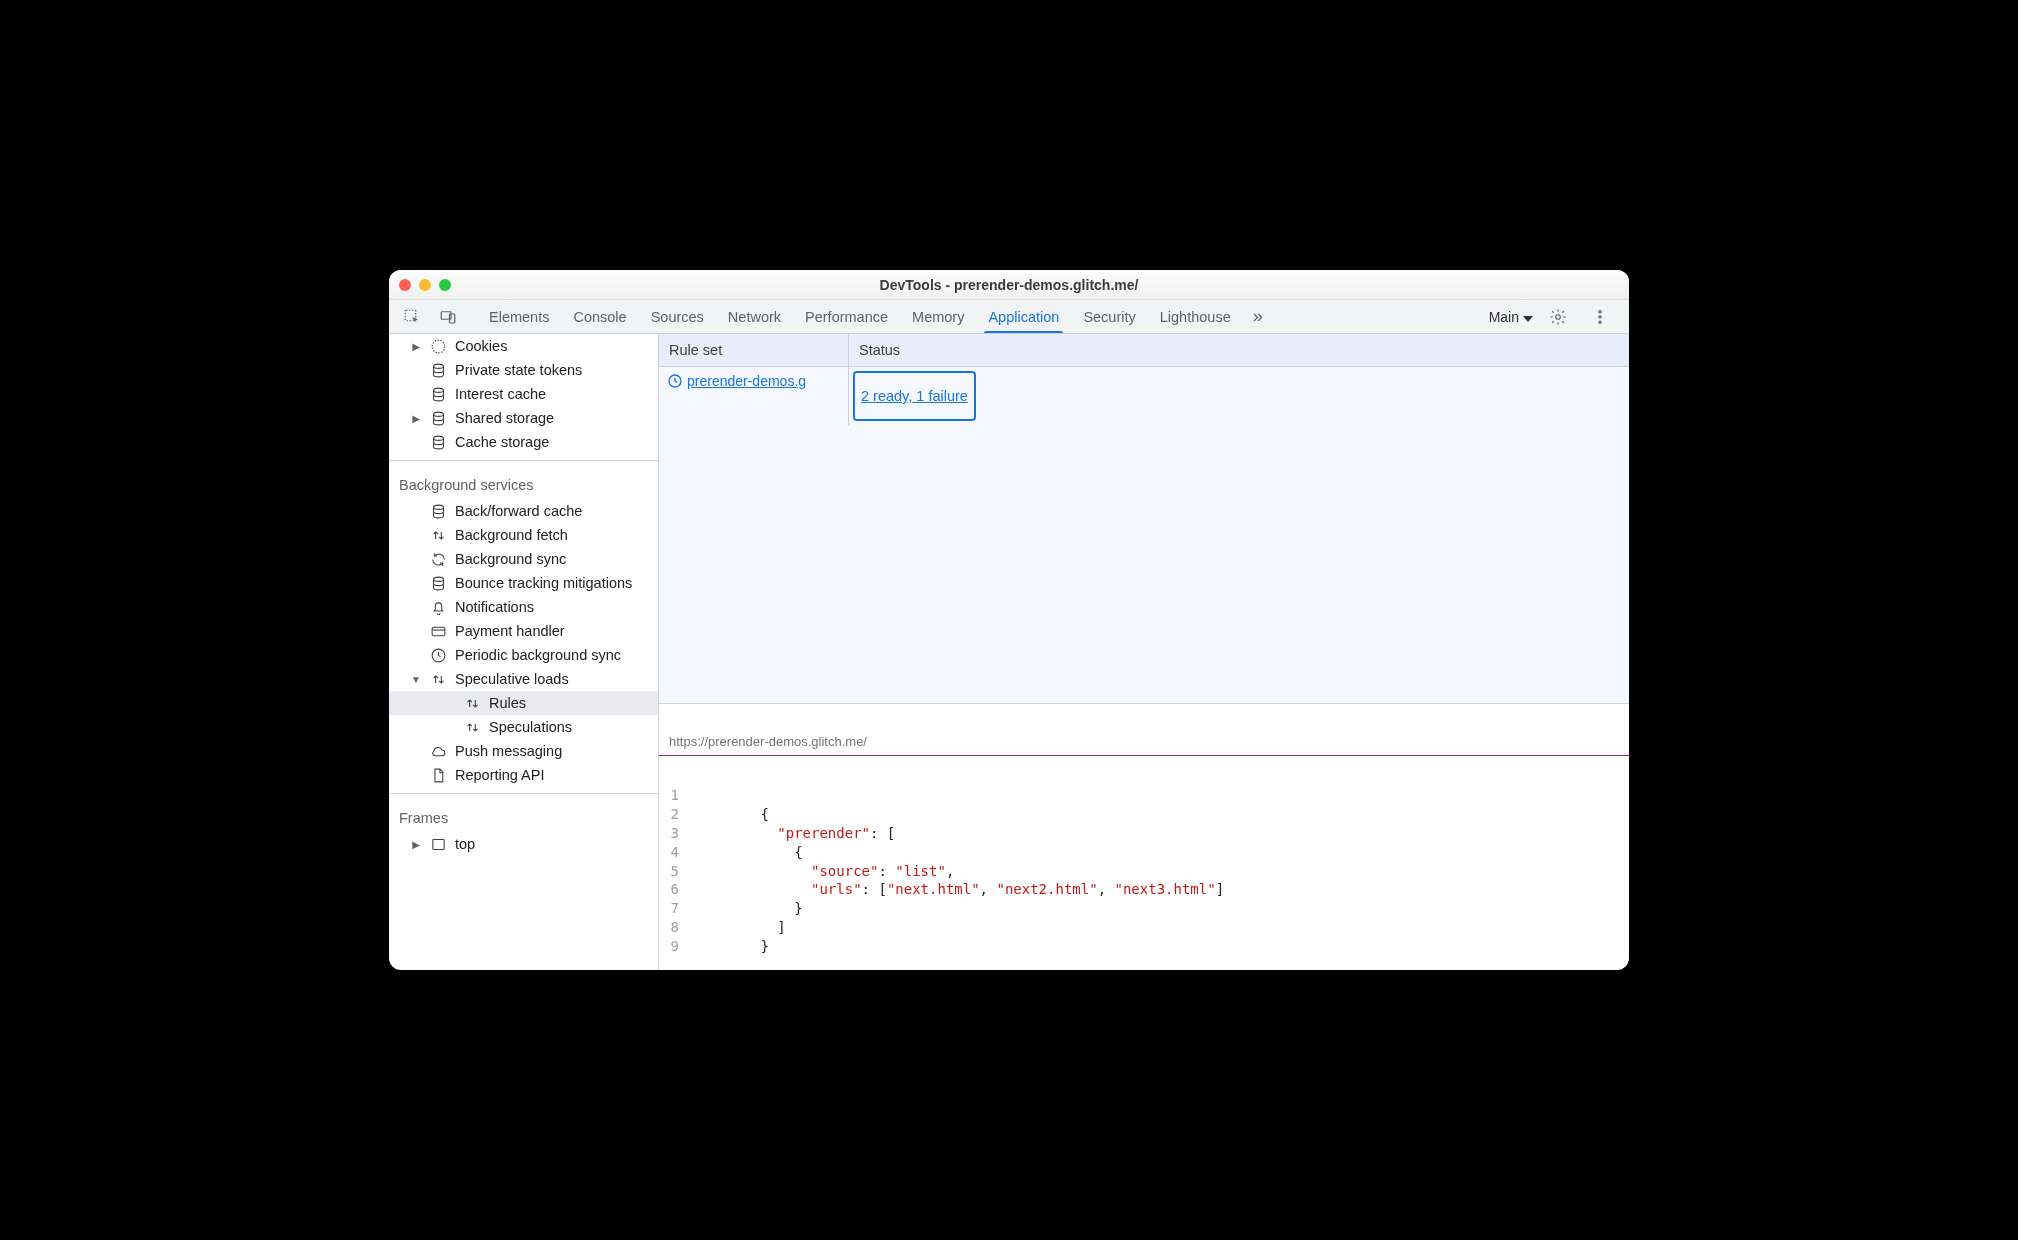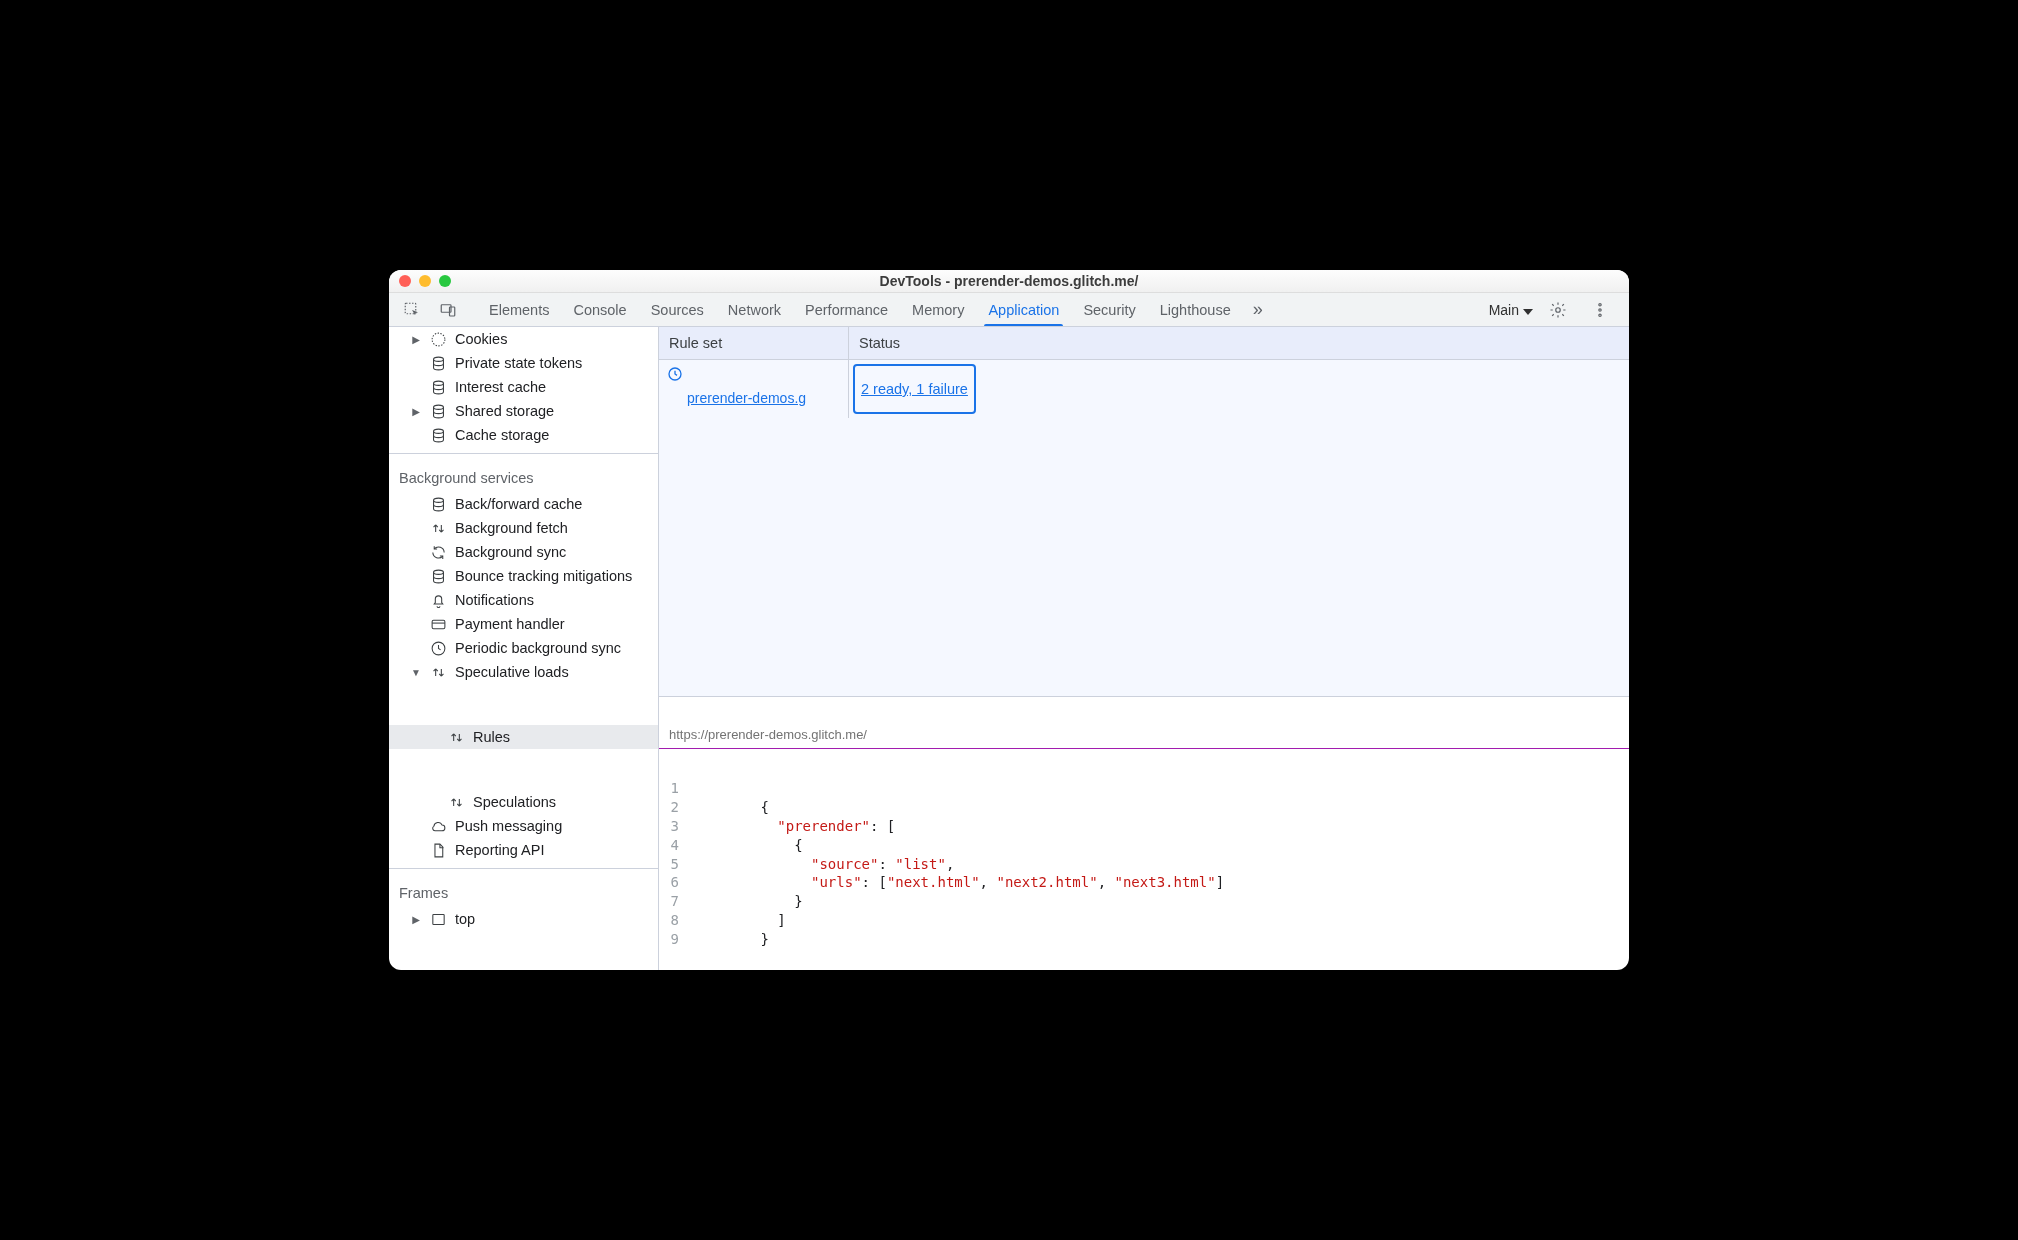--- a/index.html
+++ b/index.html
@@ -17,21 +17,21 @@
     width: 1240px;
     height: 700px;
     background: #fff;
     border-radius: 12px;
     overflow: hidden;
     display: flex;
     flex-direction: column;
     box-shadow: 0 20px 60px rgba(0,0,0,.5);
   }
   .titlebar {
-    height: 23px;
+    height: 30px;
     background: linear-gradient(#fdfdfd,#f0f0f0);
     border-bottom: 1px solid #ddd;
     display: flex;
     align-items: center;
     position: relative;
     padding: 0 10px;
   }
   .traffic { display: flex; gap: 8px; }
   .dot { width: 12px; height: 12px; border-radius: 50%; }
   .dot.red { background:#ff5f57; } .dot.yellow{background:#febc2e;} .dot.green{background:#28c840;}
@@ -60,37 +60,37 @@
   .tbright .txt{color:#303030; font-size:14px;}
   .tri{display:inline-block;width:0;height:0;border-left:5px solid transparent;border-right:5px solid transparent;border-top:6px solid #303030;margin-left:4px;}
   .body { flex:1; display:flex; min-height:0;justify-content:center; }
   .sidebar {
     width: 270px; border-right:1px solid #ccd1dc; overflow-y:auto;
     font-size: 14.5px; color:#202124; padding-bottom:8px;
   }
   .group-header{color:#5f6368; padding:10px 10px 6px; font-size:14.5px;}
   .tree-item{display:flex;align-items:center;gap:8px;padding:3px 4px 3px 10px;cursor:pointer;}
   .tree-item.selected{background:#e8eaed;}
-  .indent1{padding-left:22px;} .indent2{padding-left:40px;margin-top:41px;}
+  .indent1{padding-left:22px;} .indent2{padding-left:56px;}
   .arrow{width:10px;display:inline-flex;justify-content:center;color:#5f6368;font-size:10px;}
   .arrow.right::before{content:"▶";}
   .arrow.down::before{content:"▼";}
   .arrow.none{visibility:hidden;}
   .ticon{width:18px;height:18px;display:inline-flex;align-items:center;justify-content:center;}
   .ticon svg{width:17px;height:17px;stroke:#3c4043;fill:none;stroke-width:1.5;}
   .divider{height:1px;background:#ccd1dc;margin:6px 0;}
   .main{flex:1;display:flex;flex-direction:column;min-width:0;gap:24px;}
   .grid-head{display:flex;background:#e8edfb;border-bottom:1px solid #ccd1dc;font-size:14.5px;color:#3c4043;}
   .col1{width:190px;padding:8px 10px;border-right:1px solid #ccd1dc;}
   .col2{flex:1;padding:8px 10px;}
   .grid-row{display:flex;min-height:0;}
   .cell1{width:190px;border-right:1px solid #ccd1dc;padding:6px 8px;display:flex;align-items:flex-start;gap:4px;}
   .cell2{flex:1;padding:4px 6px 4px 4px;}
   .status-pill{display:inline-block;border:2px solid #1a73e8;border-radius:4px;padding:15px 6px;color:#1a73e8;text-decoration:underline;font-size:14.5px;}
-  .link{color:#1a73e8;text-decoration:underline;cursor:pointer;overflow:hidden;white-space:nowrap;text-overflow:ellipsis;margin-top:24px;}
+  .link{color:#1a73e8;text-decoration:underline;cursor:pointer;overflow:hidden;white-space:nowrap;text-overflow:ellipsis;}
   .clockicon{width:16px;height:16px;flex-shrink:0;}
   .upper-grid{flex:0 0 370px;display:flex;flex-direction:column;border-bottom:1px solid #ccd1dc;}
   .upper-rows{flex:1;background:#f5f8ff;}
   .source-header{padding:6px 10px;border-bottom:1px solid #a21caf;color:#737373;font-size:13px;}
   .code{font-family:ui-monospace,Menlo,Consolas,monospace;font-size:14px;line-height:1.35;padding:6px 0;white-space:pre;}
   .code .ln{color:#9aa0a6;display:inline-block;width:34px;text-align:right;padding-right:14px;user-select:none;}
   .code .key{color:#c41a16;}
   .code .str{color:#c41a16;}
   .code .punc{color:#202124;}
 </style>

